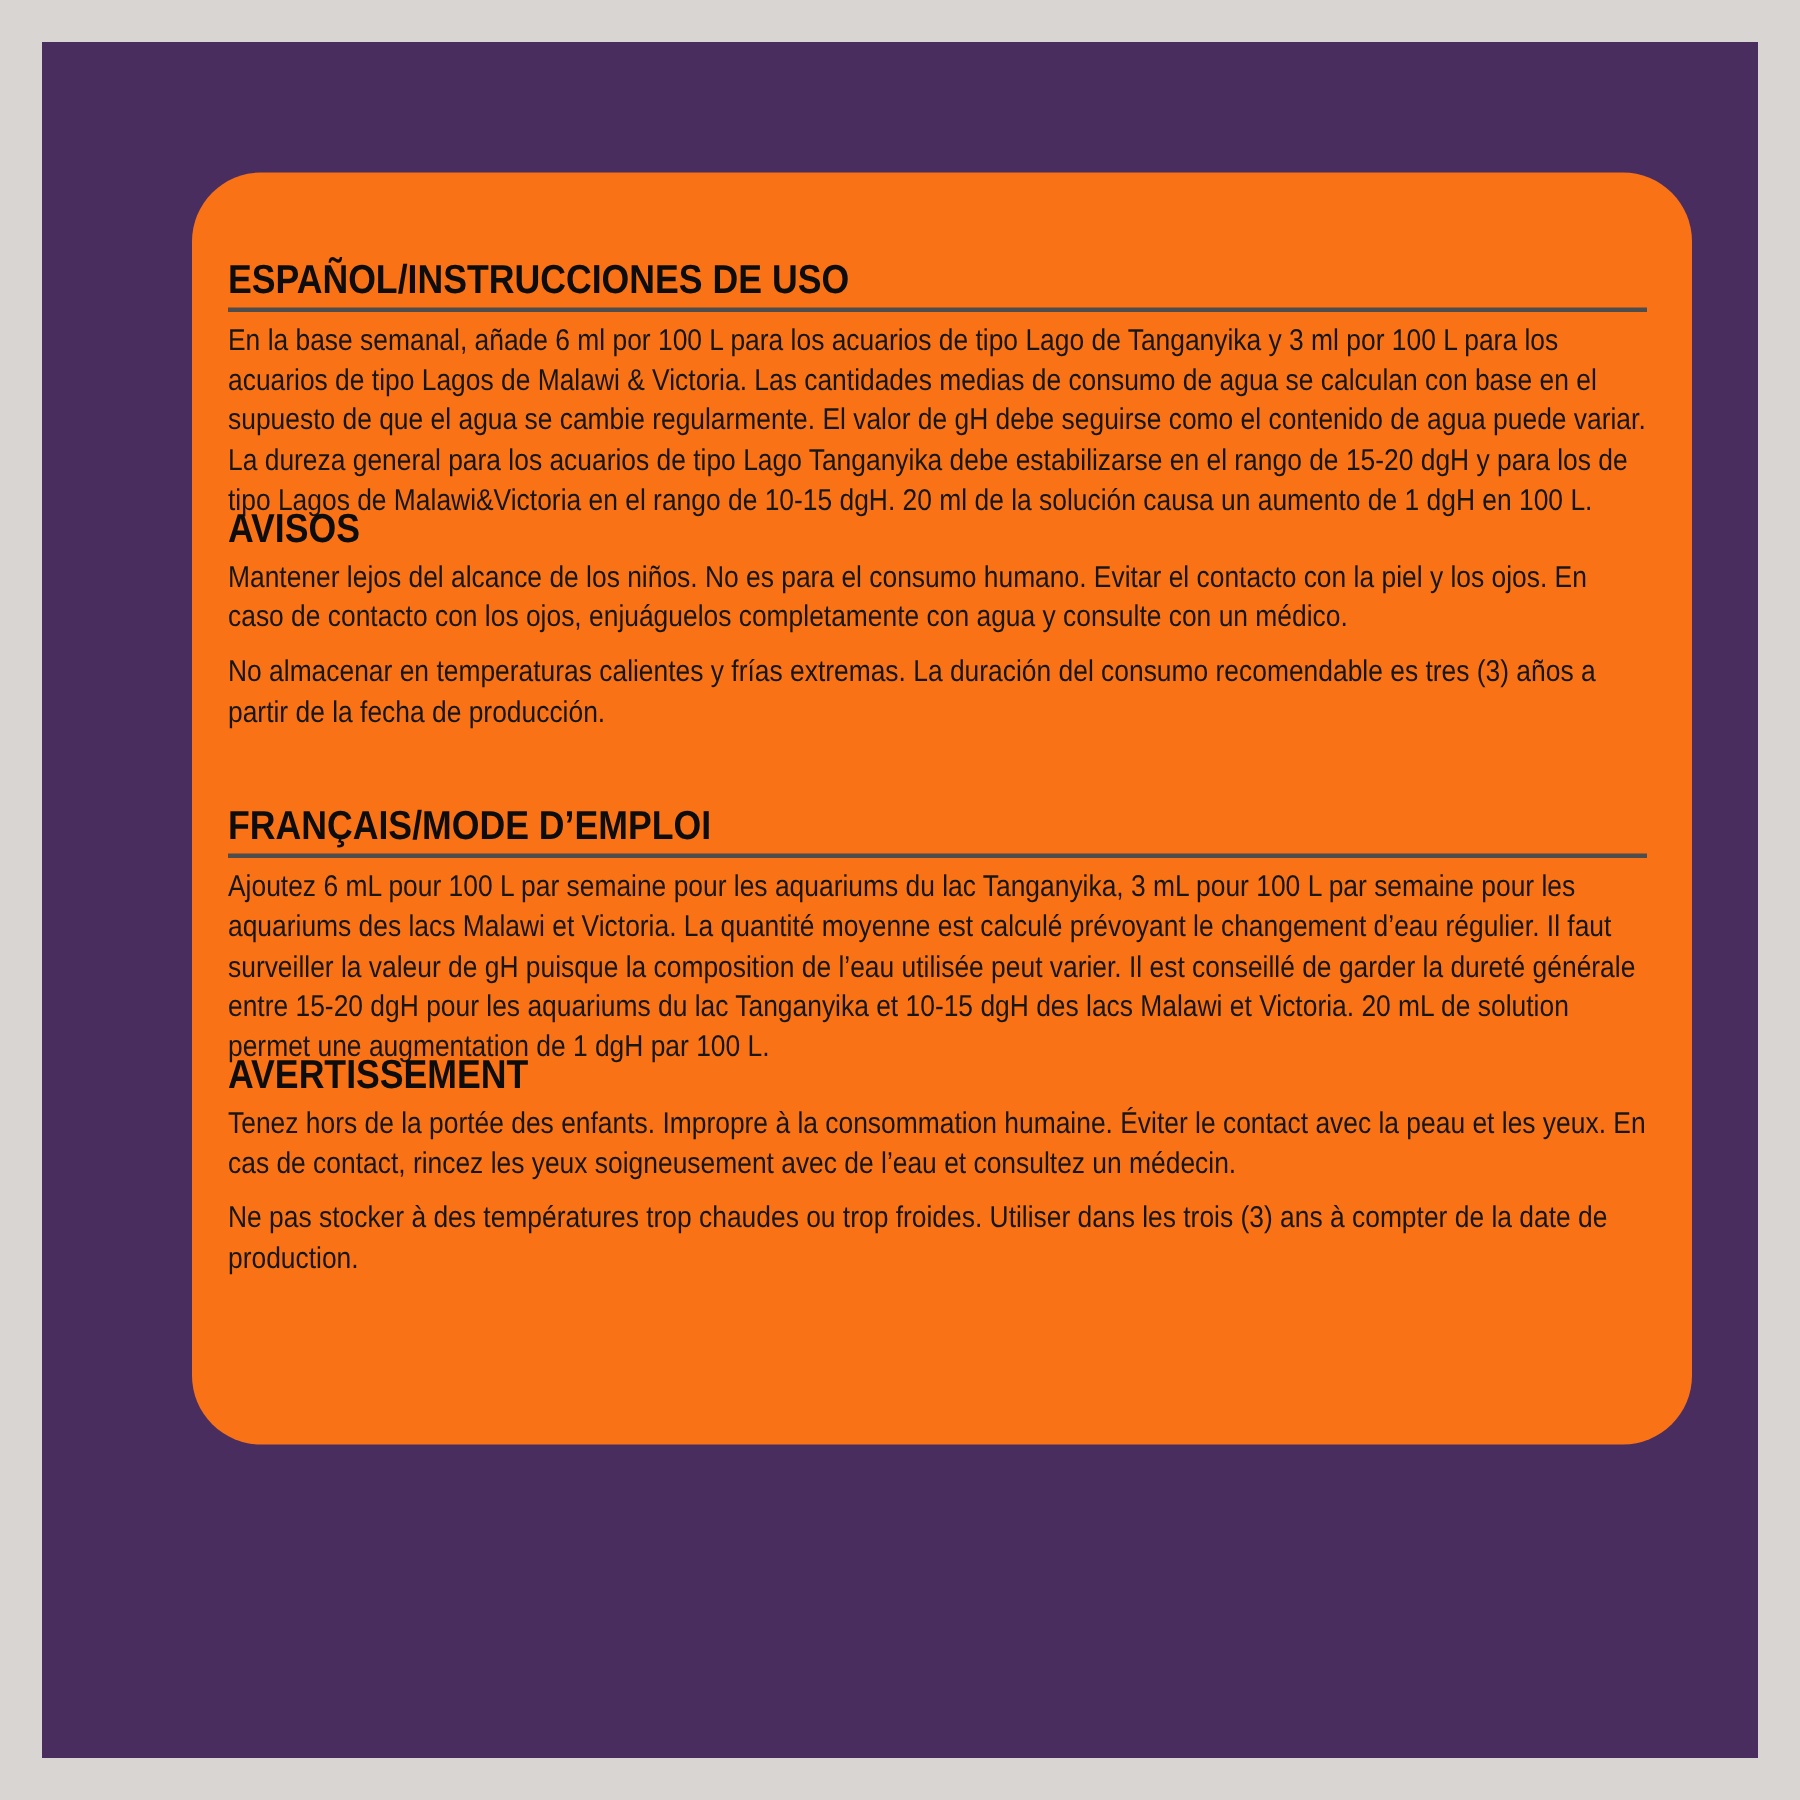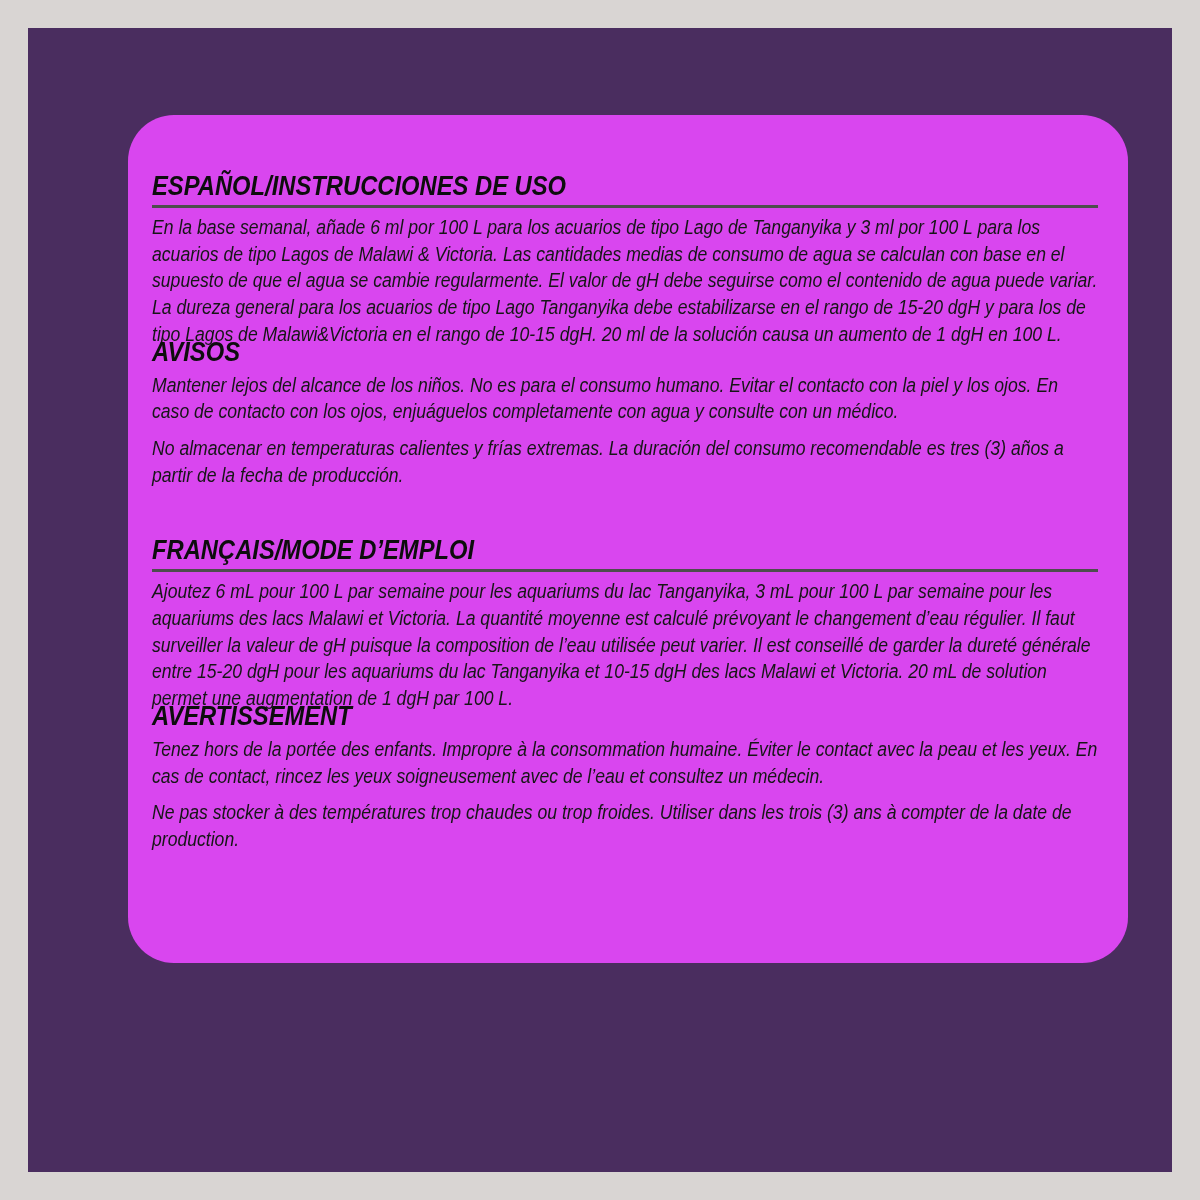--- a/index.html
+++ b/index.html
@@ -14,26 +14,25 @@
   .purple-panel {
     position: absolute;
     left: 28px; top: 28px;
     width: 1144px; height: 1144px;
     background: #4a2d5f;
   }
   .card {
     position: absolute;
     left: 100px; top: 87px;
     width: 1000px; height: 848px;
-    background: #d946ef;
+    background: #f97316;
     border-radius: 46px;
     box-sizing: border-box;
     padding: 57px 30px 16px 24px;
     overflow: hidden;
-    font-style: italic;
   }
   
   .squeeze {
     width: 113.64%;
     transform: scaleX(0.88);
     transform-origin: 0 0;
   }
   .squeeze h2 {
     margin: 0;
     font-size: 27px;

